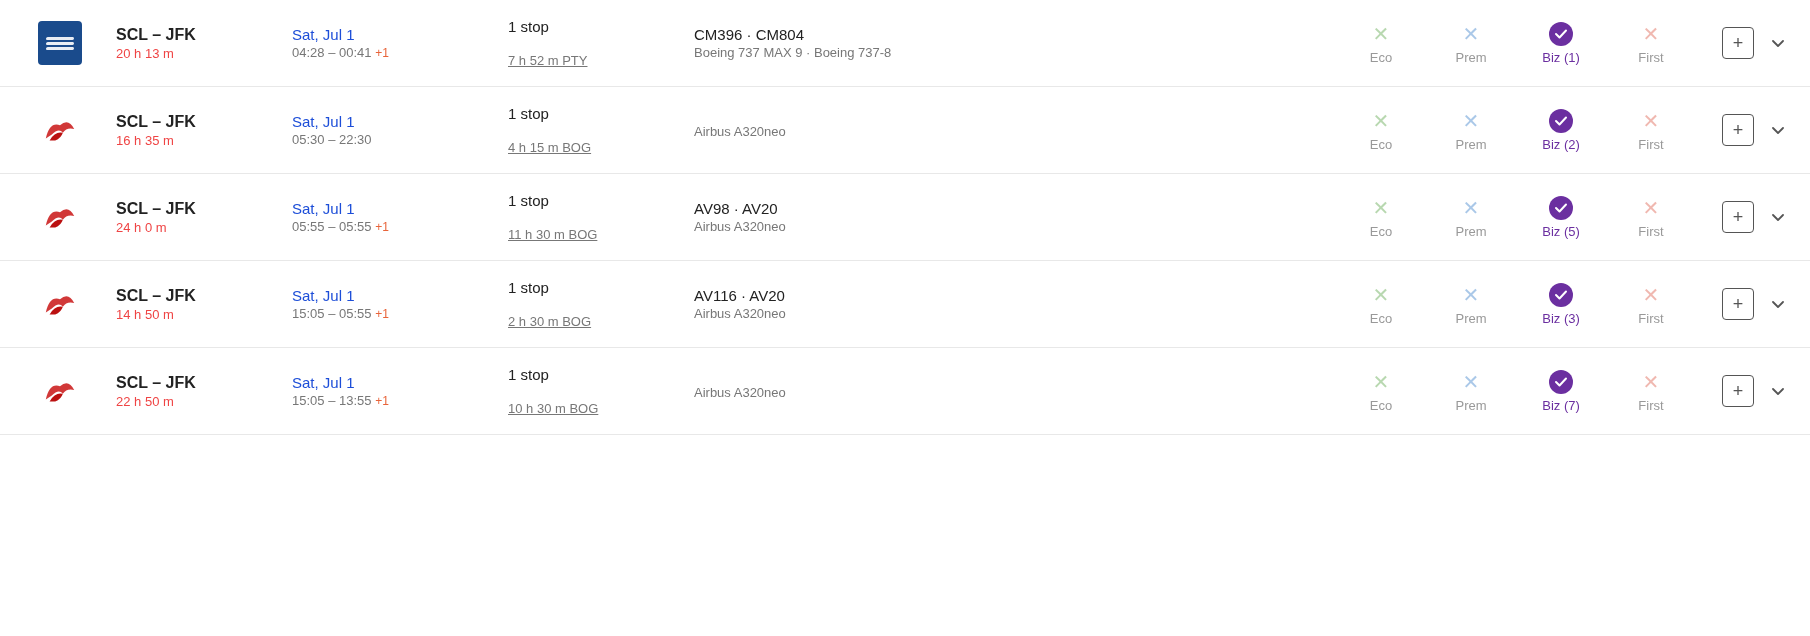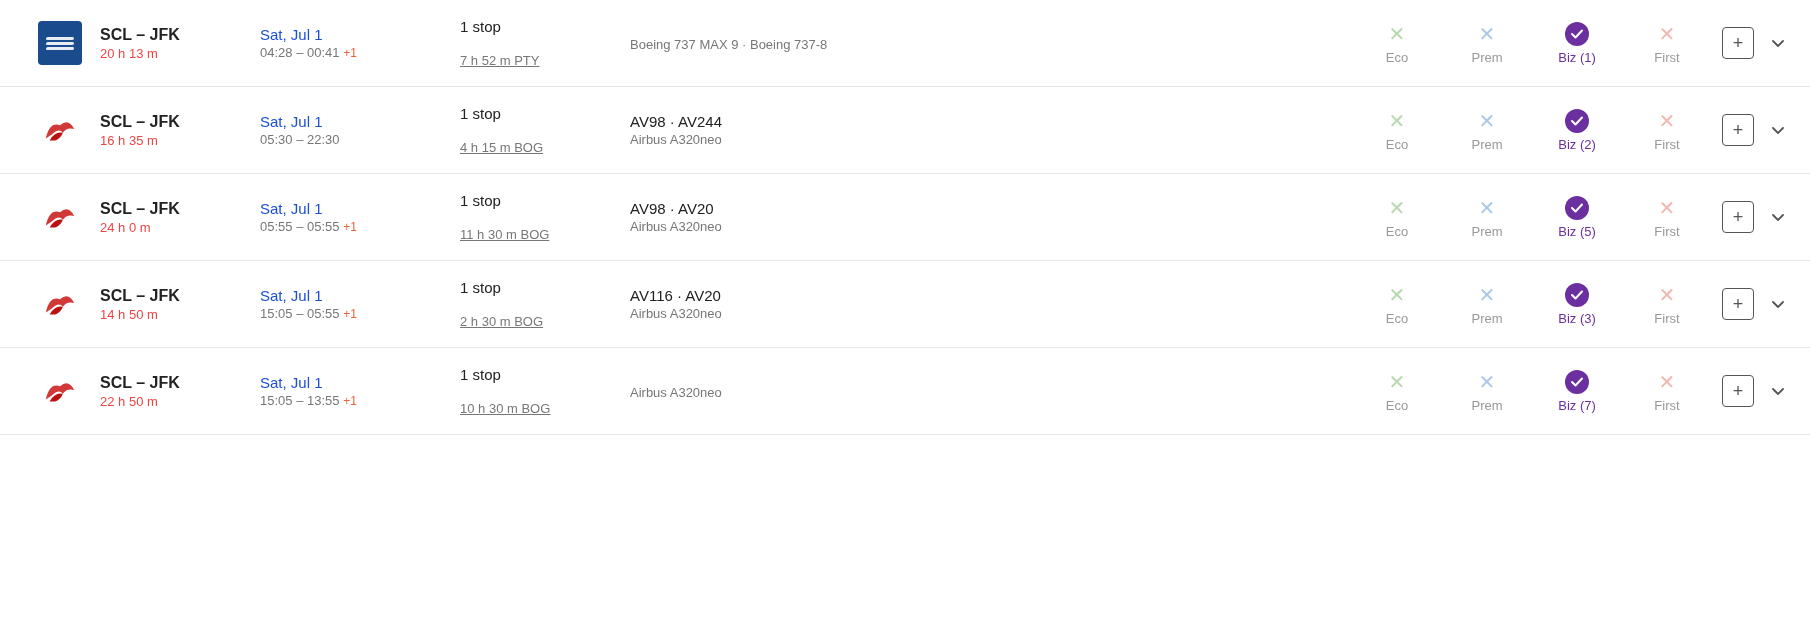--- a/index.html
+++ b/index.html
@@ -10,21 +10,21 @@
       font-size: 14px;
     }
     .flight-list {
       width: 1810px;
     }
     .flight-row {
       display: flex;
       align-items: center;
       padding: 18px 20px;
       border-bottom: 1px solid #e8e8e8;
-      gap: 0;
+      gap: 16px;
     }
     .col-airline {
       width: 80px;
       flex-shrink: 0;
       display: flex;
       align-items: center;
       justify-content: center;
     }
     
     .copa-logo {
@@ -214,20 +214,21 @@
       </div>
       <div class="col-date">
         <div class="date-main">Sat, Jul 1</div>
         <div class="date-time">04:28 – 00:41 <span class="plus-day">+1</span></div>
       </div>
       <div class="col-stops">
         <div class="stops-main">1 stop</div>
         <div class="stops-detail">7 h 52 m PTY</div>
       </div>
       <div class="col-flights">
+        <div class="flights-main">CM396 · CM804</div>
         <div class="flights-aircraft">Boeing 737 MAX 9 · Boeing 737-8</div>
       </div>
       <div class="col-classes">
         <div class="class-item">
           <span class="x-icon-green">✕</span>
           <span class="class-label">Eco</span>
         </div>
         <div class="class-item">
           <span class="x-icon-blue">✕</span>
           <span class="class-label">Prem</span>
@@ -270,21 +271,20 @@
       </div>
       <div class="col-date">
         <div class="date-main">Sat, Jul 1</div>
         <div class="date-time">05:30 – 22:30 </div>
       </div>
       <div class="col-stops">
         <div class="stops-main">1 stop</div>
         <div class="stops-detail">4 h 15 m BOG</div>
       </div>
       <div class="col-flights">
-        <div class="flights-main">AV98 · AV244</div>
         <div class="flights-aircraft">Airbus A320neo</div>
       </div>
       <div class="col-classes">
         <div class="class-item">
           <span class="x-icon-green">✕</span>
           <span class="class-label">Eco</span>
         </div>
         <div class="class-item">
           <span class="x-icon-blue">✕</span>
           <span class="class-label">Prem</span>

